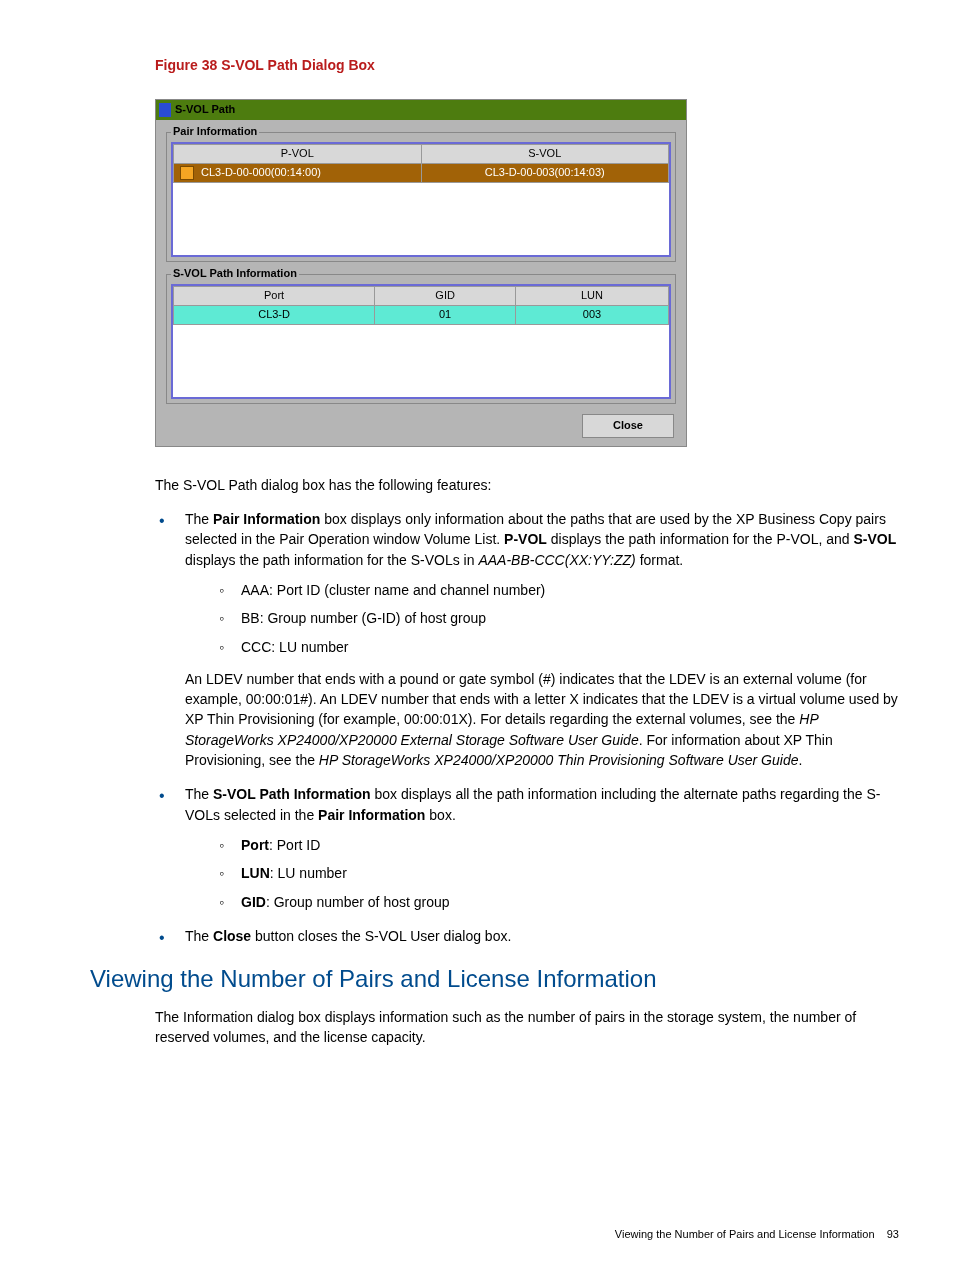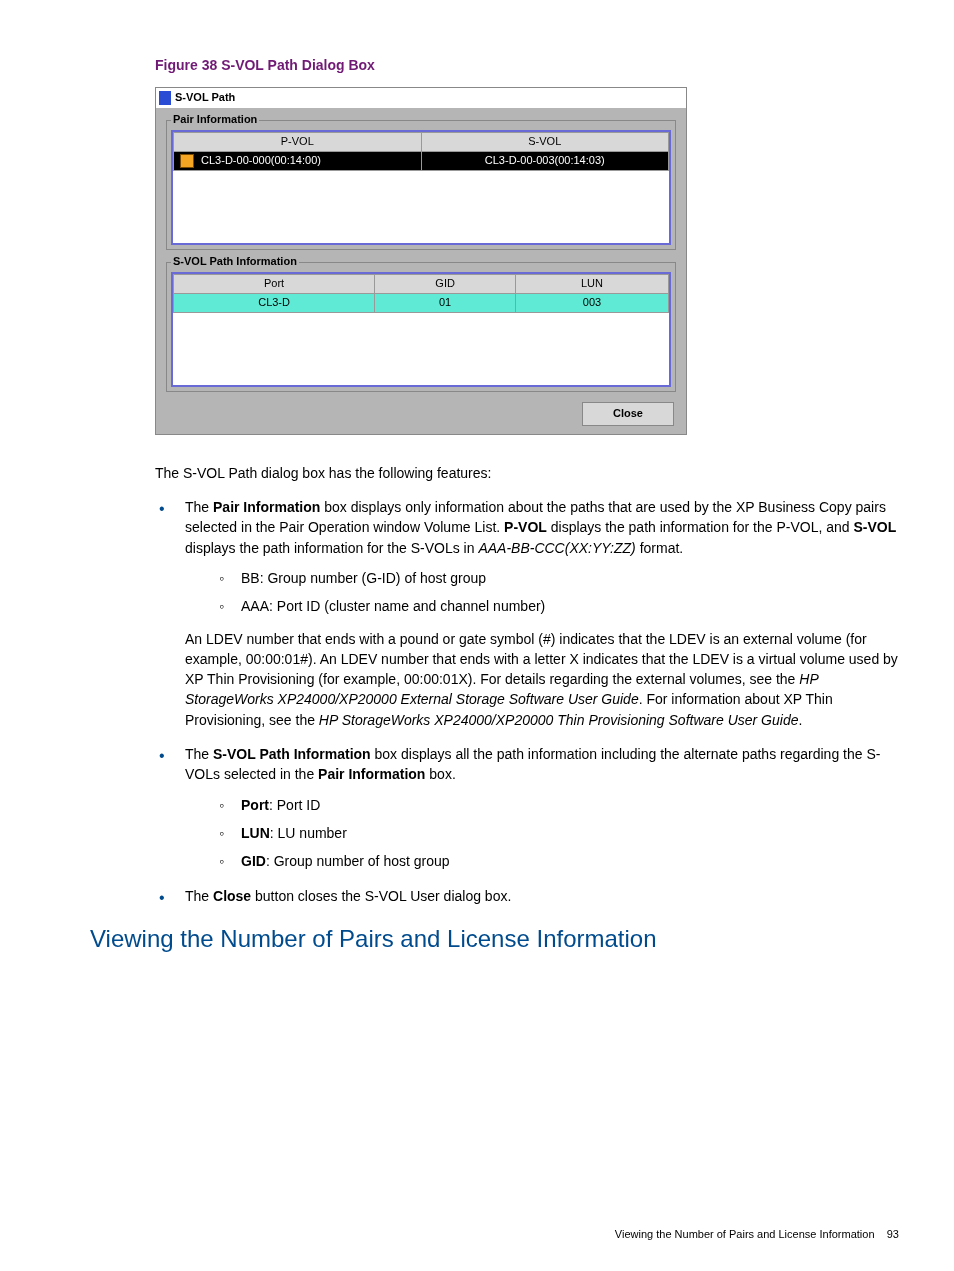--- a/index.html
+++ b/index.html
@@ -12,38 +12,38 @@
     line-height: 1.45;
   }
   .page {
     width: 954px;
     min-height: 1271px;
     padding: 55px 55px 30px 90px;
     box-sizing: border-box;
     position: relative;
   }
   .fig-caption {
-    color: #701a75;
+    color: #b91c1c;
     font-weight: bold;
     font-size: 14px;
     margin-left: 65px;
-    margin-bottom: 12px;
+    margin-bottom: 24px;
   }
   .dialog-screenshot {
     margin-left: 65px;
     width: 530px;
     background: #b5b5b5;
     border: 1px solid #888;
     font-size: 11px;
   }
   .dlg-titlebar {
     display: flex;
     align-items: center;
     padding: 2px 3px;
-    background: #ffffff;
+    background: #4d7c0f;
   }
   .title-square {
     width: 12px;
     height: 14px;
     background: #2a4cd4;
     margin-right: 4px;
   }
   .dlg-title {
     font-weight: bold;
     color: #000;
@@ -75,21 +75,21 @@
     padding: 1px 4px;
     text-align: center;
   }
   .data-table td {
     border: 1px solid #999;
     padding: 1px 4px;
     text-align: center;
     background: #5eead4;
   }
   .sel-row td {
-    background: #000000;
+    background: #a16207;
     color: #fff;
   }
   .spacer-row td {
     height: 70px;
     border: none;
     background: #fff;
   }
   .close-bar {
     display: flex;
     justify-content: flex-end;
@@ -236,22 +236,23 @@
       <div class="close-btn">Close</div>
     </div>
   </div>
 
   <div class="intro-line">The S-VOL Path dialog box has the following features:</div>
 
   <ul class="top-list">
     <li>
       <span>The </span><span class="bold">Pair Information</span><span> box displays only information about the paths that are used by the XP Business Copy pairs selected in the Pair Operation window Volume List. </span><span class="bold">P-VOL</span><span> displays the path information for the P-VOL, and </span><span class="bold">S-VOL</span><span> displays the path information for the S-VOLs in </span><span class="italic">AAA-BB-CCC(XX:YY:ZZ)</span><span> format.</span>
       <ul class="sub-list">
+        <li>AAA: Port ID (cluster name and channel number)</li>
         <li>BB: Group number (G-ID) of host group</li>
-        <li>AAA: Port ID (cluster name and channel number)</li>
+        <li>CCC: LU number</li>
       </ul>
       <div class="after-sub">
         <span>An LDEV number that ends with a pound or gate symbol (#) indicates that the LDEV is an external volume (for example, 00:00:01#). An LDEV number that ends with a letter X indicates that the LDEV is a virtual volume used by XP Thin Provisioning (for example, 00:00:01X). For details regarding the external volumes, see the </span><span class="italic">HP StorageWorks XP24000/XP20000 External Storage Software User Guide</span><span>. For information about XP Thin Provisioning, see the </span><span class="italic">HP StorageWorks XP24000/XP20000 Thin Provisioning Software User Guide</span><span>.</span>
       </div>
     </li>
 
     <li>
       <span>The </span><span class="bold">S-VOL Path Information</span><span> box displays all the path information including the alternate paths regarding the S-VOLs selected in the </span><span class="bold">Pair Information</span><span> box.</span>
       <ul class="sub-list">
         <li><span class="bold">Port</span><span>: Port ID</span></li>
@@ -259,18 +260,19 @@
         <li><span class="bold">GID</span><span>: Group number of host group</span></li>
       </ul>
     </li>
 
     <li>
       <span>The </span><span class="bold">Close</span><span> button closes the S-VOL User dialog box.</span>
     </li>
   </ul>
 
   <h2 class="section-head">Viewing the Number of Pairs and License Information</h2>
+  <div class="section-body">The Information dialog box displays information such as the number of pairs in the storage system, the number of reserved volumes, and the license capacity.</div>
 
   <div class="footer">
     <span>Viewing the Number of Pairs and License Information</span>&nbsp;&nbsp;&nbsp;&nbsp;<span>93</span>
   </div>
 
 </div>
 
 </body></html>

